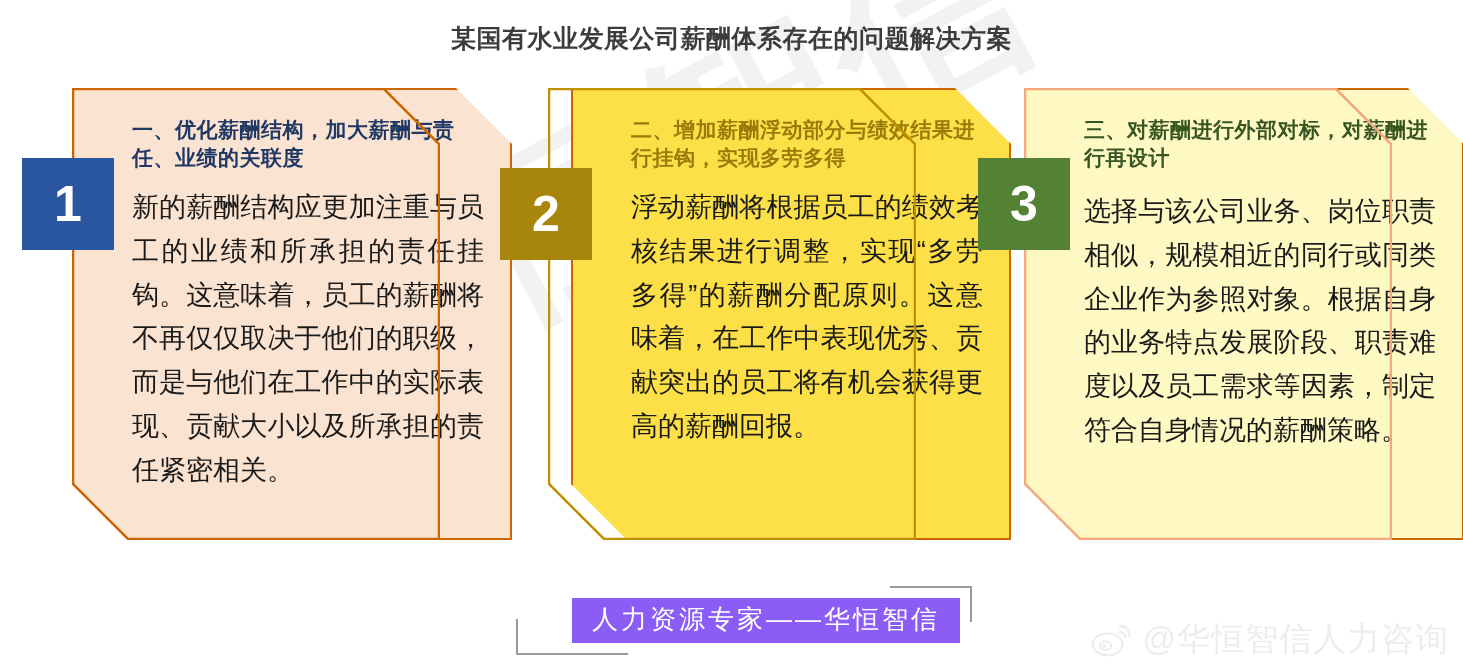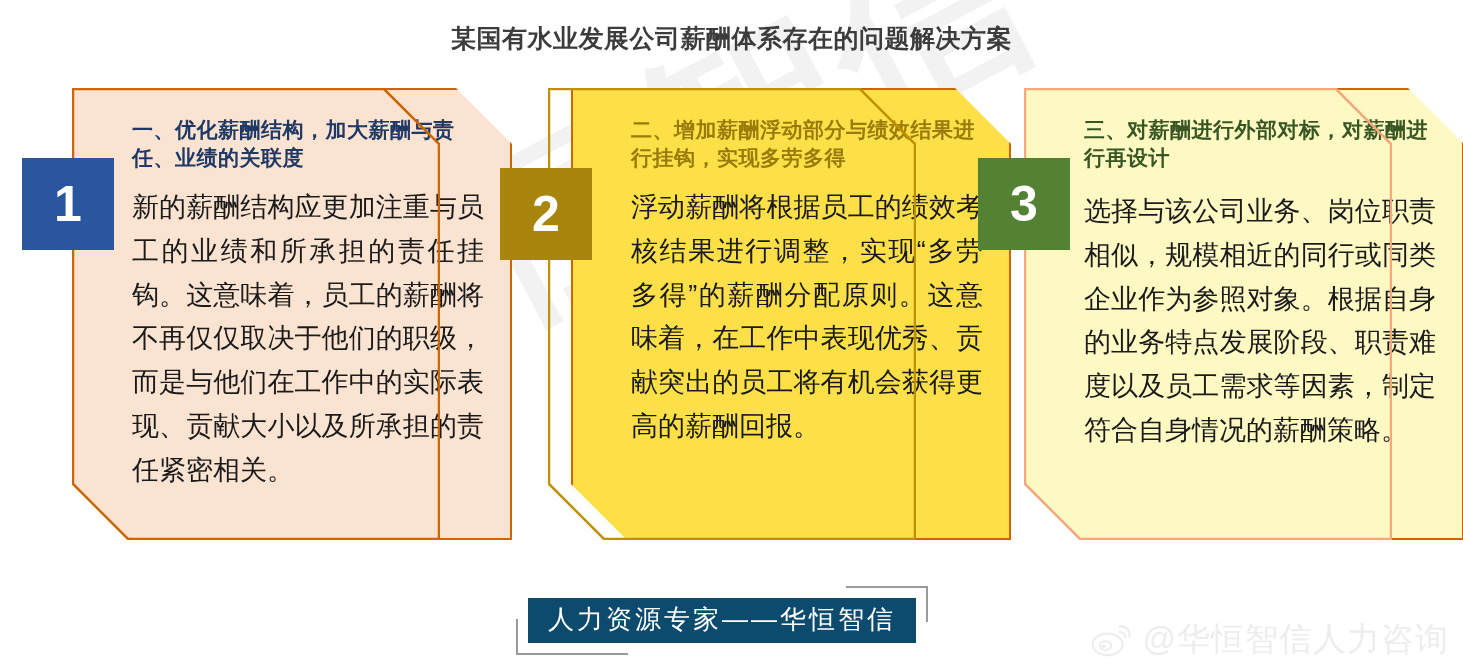--- a/index.html
+++ b/index.html
@@ -121,27 +121,28 @@
   .badge-3 { left: 978px; top: 158px; background: #548235; }
 
   
   .footer-badge {
     position: absolute;
     left: 528px;
     top: 598px;
     z-index: 5;
   }
   .footer-box {
-    background: #0c4a6e;
+    background: #8b5cf6;
     color: #ffffff;
     font-size: 26px;
     letter-spacing: 3px;
     padding: 6px 20px 8px 20px;
     display: inline-block;
     line-height: 1.18;
+    margin-left: 44px;
   }
   .bracket {
     position: absolute;
     border: 2px solid #9a9a9a;
   }
   .bracket-tr {
     right: -12px;
     top: -12px;
     width: 80px;
     height: 34px;

